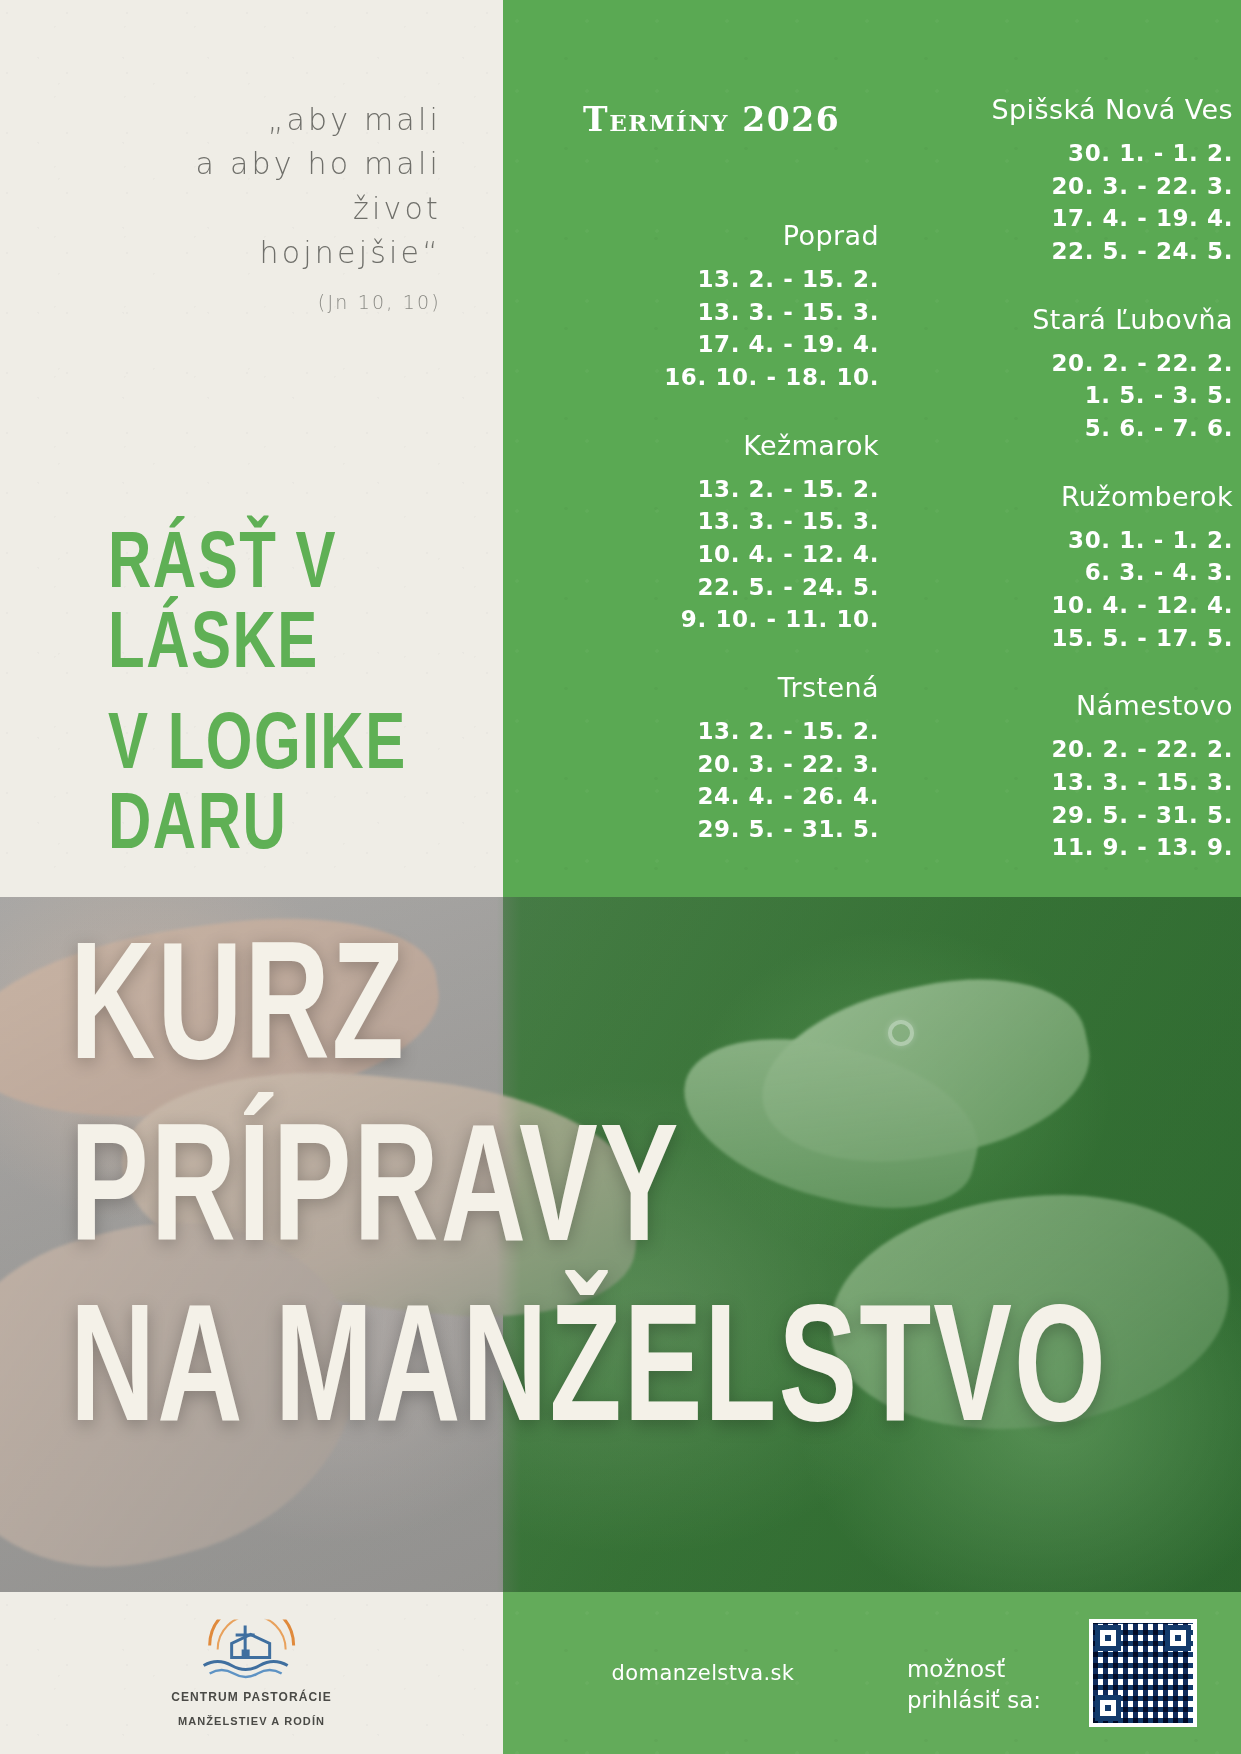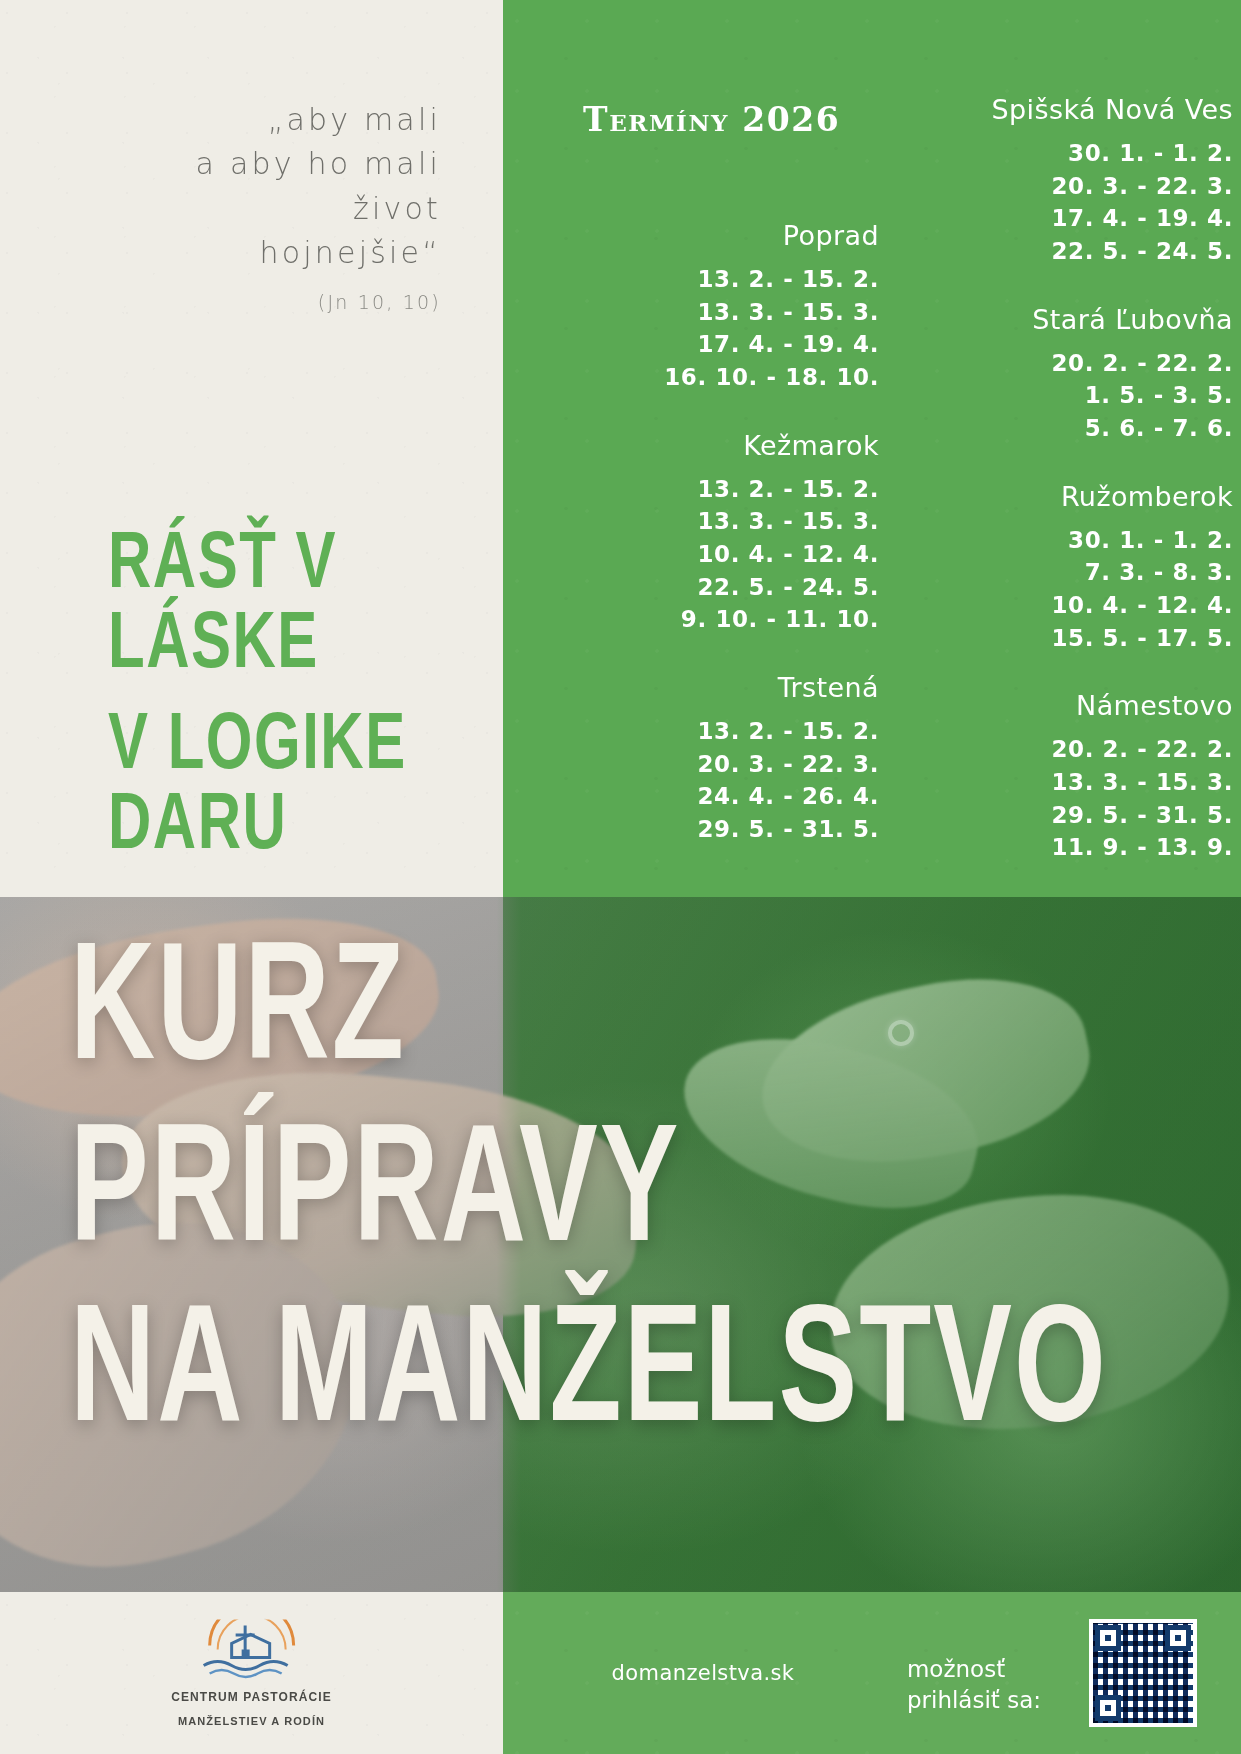--- a/index.html
+++ b/index.html
@@ -392,21 +392,21 @@
           <ul class="dates">
             <li>20. 2. - 22. 2.</li>
             <li>1. 5. - 3. 5.</li>
             <li>5. 6. - 7. 6.</li>
           </ul>
         </div>
         <div class="group">
           <div class="city">Ružomberok</div>
           <ul class="dates">
             <li>30. 1. - 1. 2.</li>
-            <li>7. 3. - 8. 3.</li>
+            <li>6. 3. - 4. 3.</li>
             <li>10. 4. - 12. 4.</li>
             <li>15. 5. - 17. 5.</li>
           </ul>
         </div>
         <div class="group">
           <div class="city">Námestovo</div>
           <ul class="dates">
             <li>20. 2. - 22. 2.</li>
             <li>13. 3. - 15. 3.</li>
             <li>29. 5. - 31. 5.</li>

